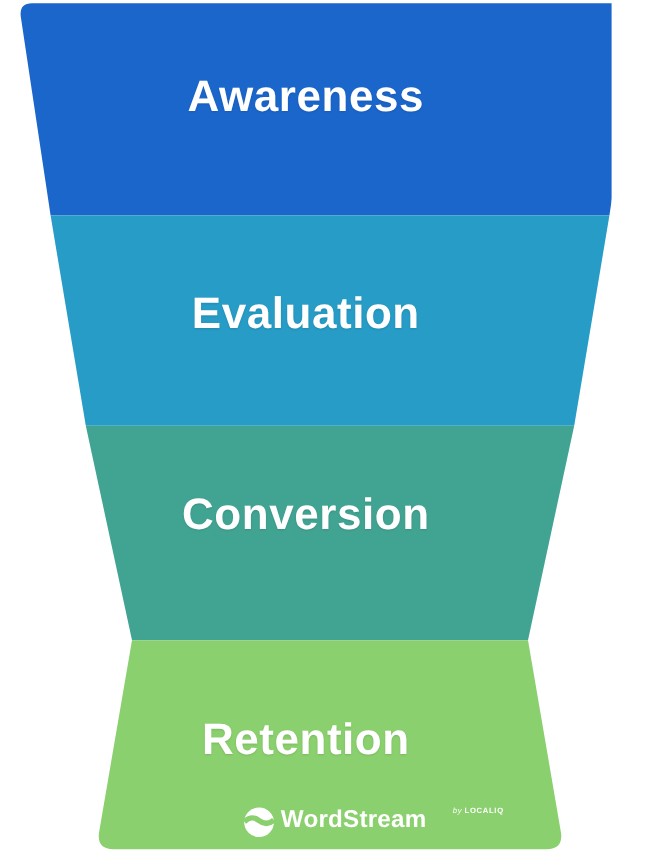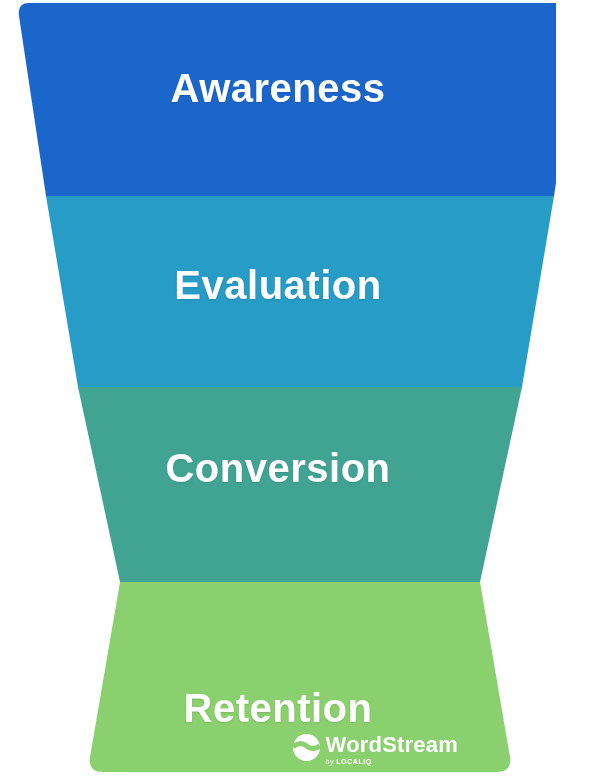--- a/index.html
+++ b/index.html
@@ -34,40 +34,41 @@
     color: #ffffff;
     font-weight: bold;
     font-size: 40px;
     line-height: 40px;
     letter-spacing: 0.5px;
     text-shadow: 0 1px 2px rgba(0,0,0,0.12);
   }
   .label-awareness  { top: 68px; }
   .label-evaluation { top: 265px; }
   .label-conversion { top: 448px; }
-  .label-retention  { top: 688px; }
+  .label-retention  { top: 652px; }
 
   .logo {
     position: absolute;
     top: 733px;
     right: 98px;
     display: flex;
     align-items: flex-start;
     gap: 5px;
     color: #ffffff;
   }
   .logo-mark {
     width: 29px;
     height: 29px;
     flex: 0 0 auto;
   }
   .logo-text-block {
     display: flex;
-    flex-direction: column;
+    flex-direction: row;
     line-height: 1;
+    gap: 24px;
   }
   .logo-name {
     font-weight: bold;
     font-size: 22px;
     line-height: 24px;
     letter-spacing: 0.2px;
   }
   .logo-byline {
     font-size: 7px;
     line-height: 8px;

